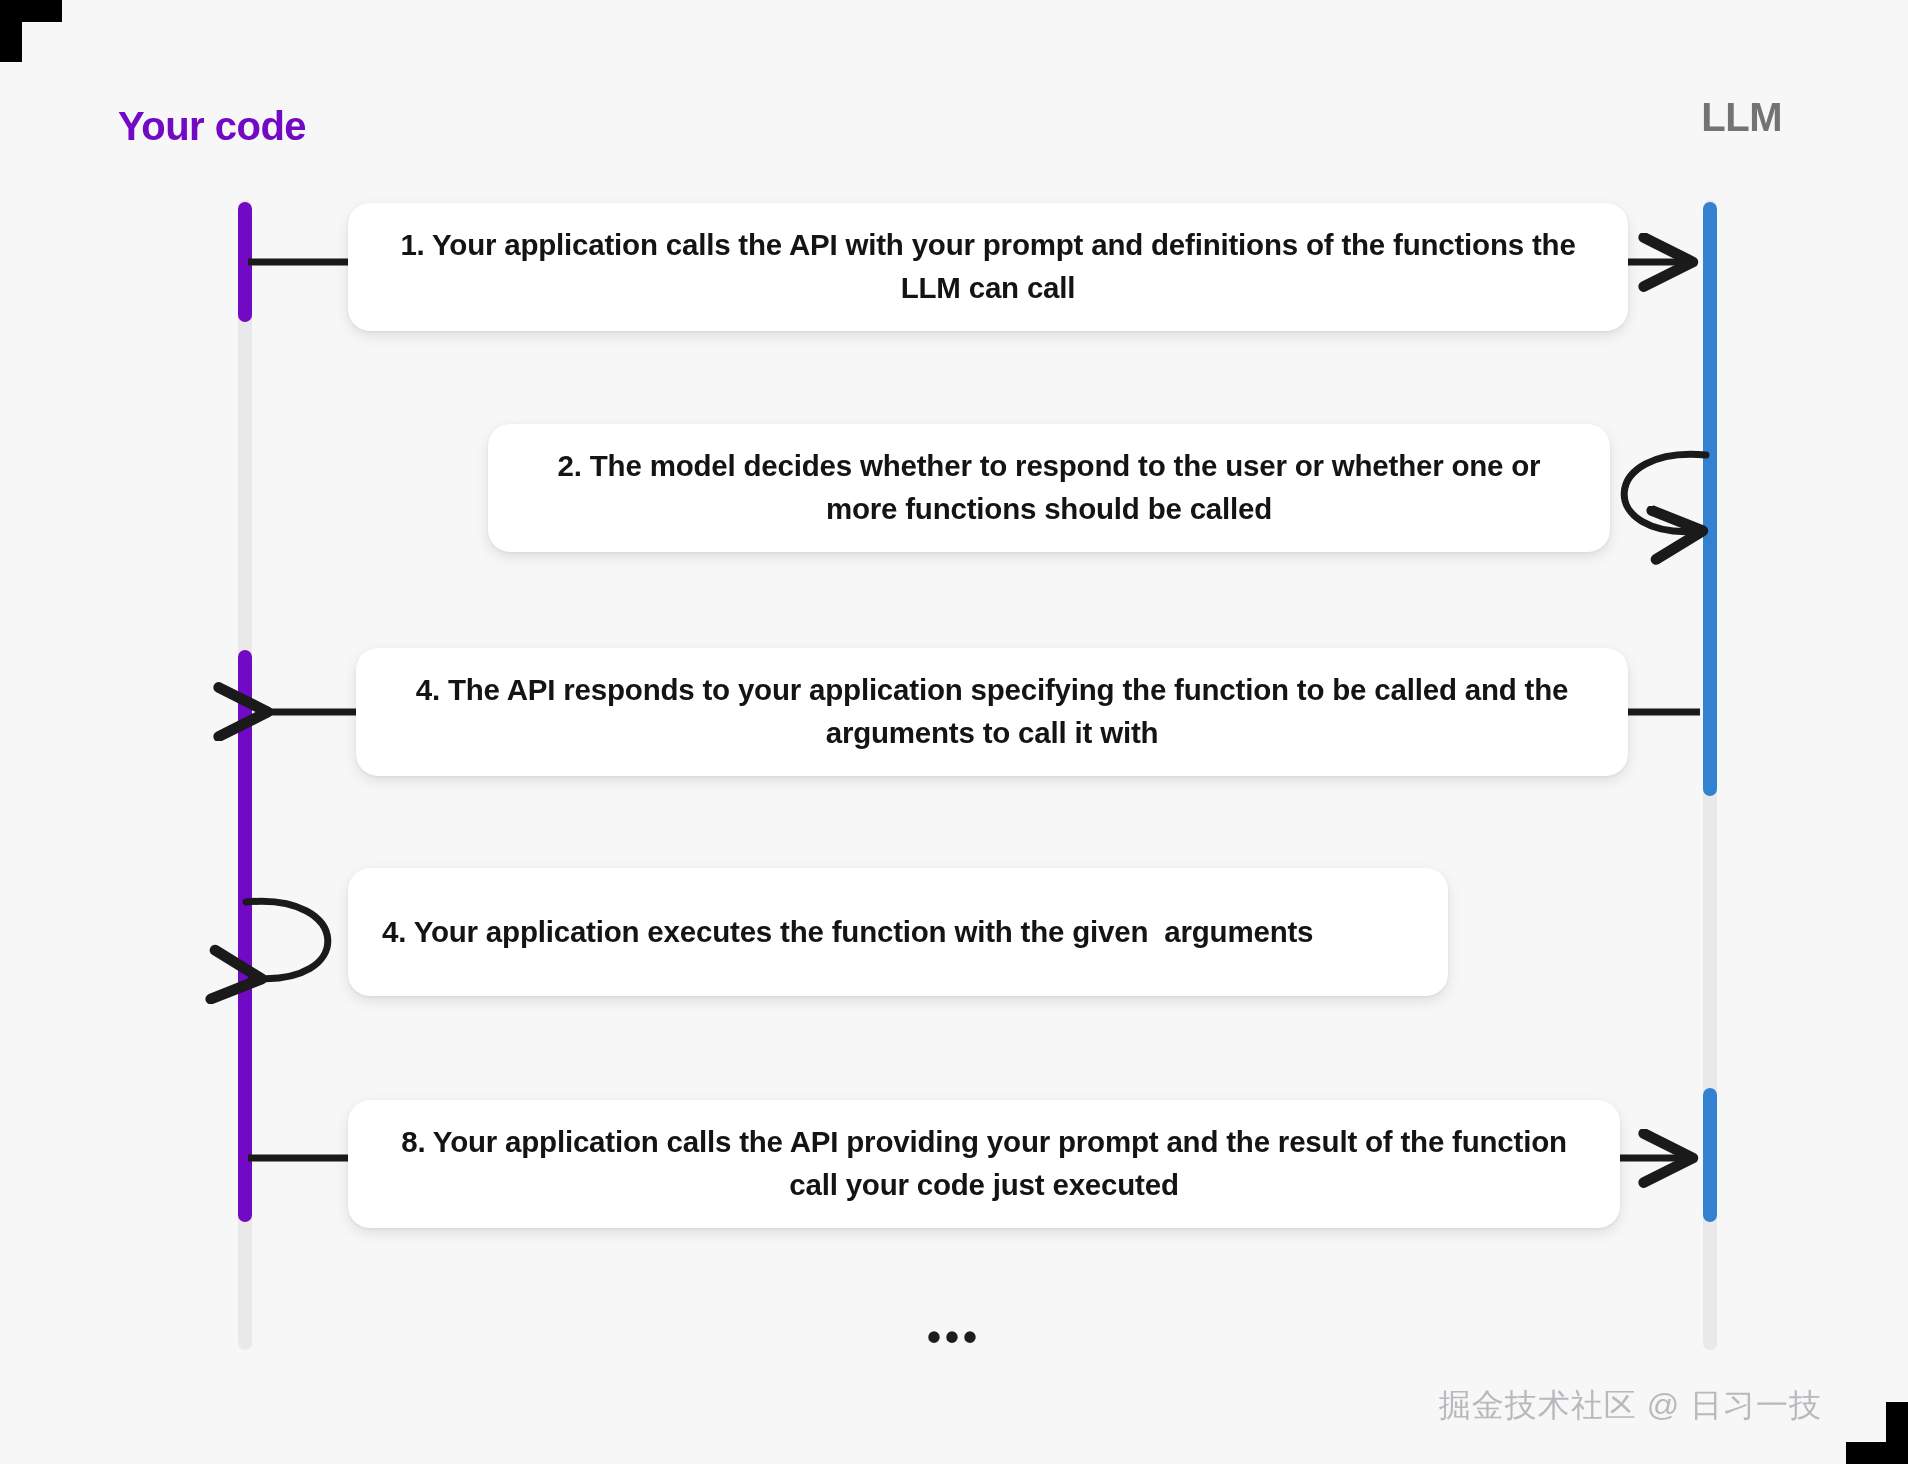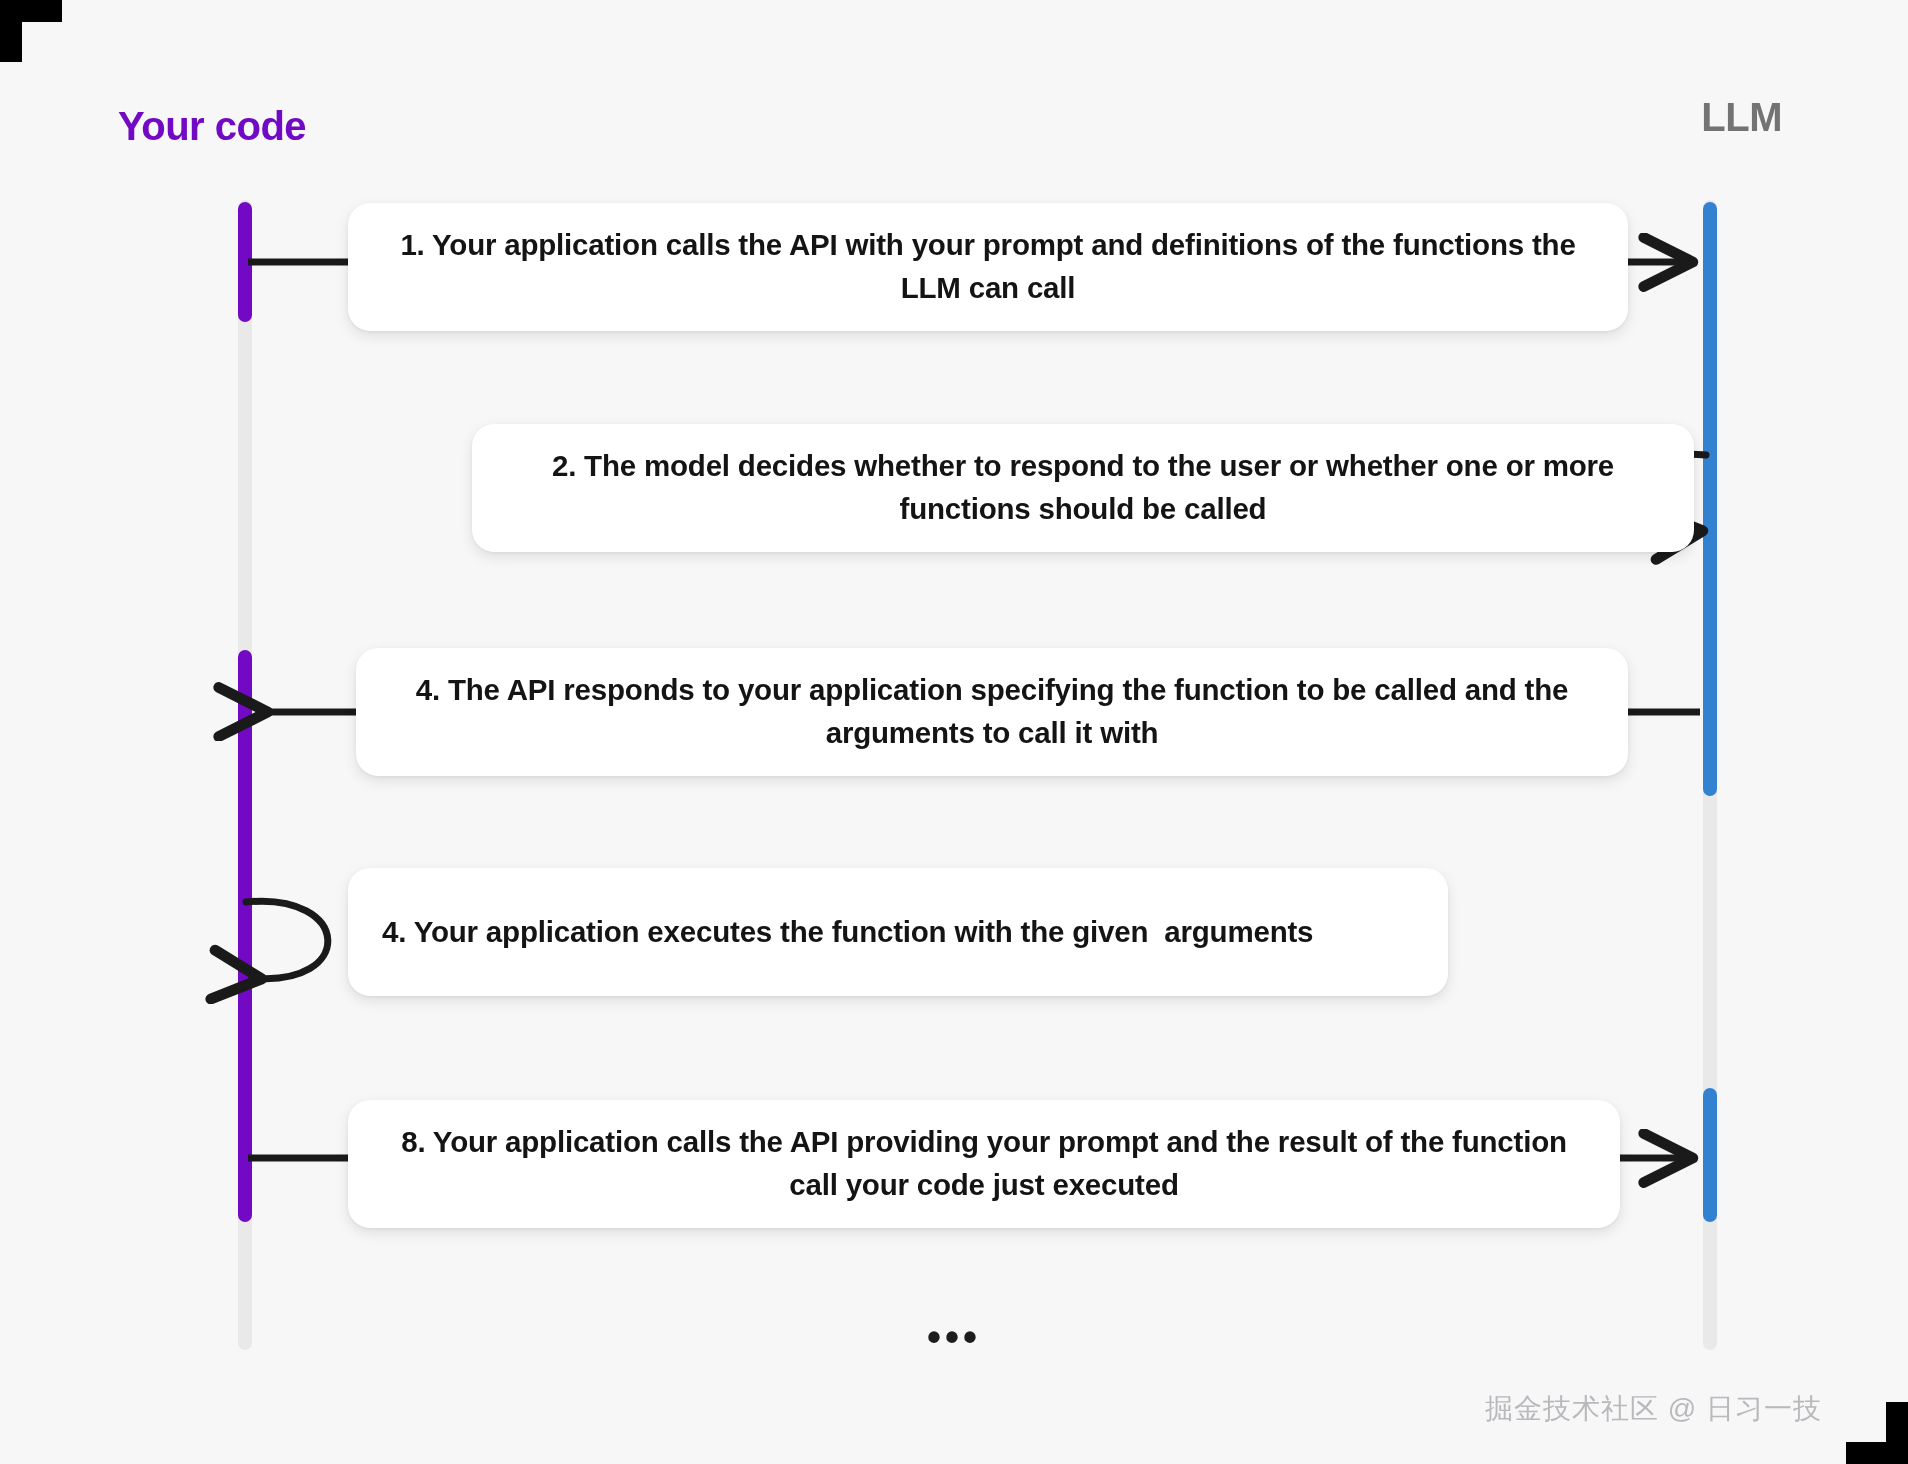--- a/index.html
+++ b/index.html
@@ -107,21 +107,21 @@
     color: #1d1d1f;
     letter-spacing: 4px;
     line-height: 1;
   }
 
   
   #watermark {
     position: absolute;
     right: 86px;
     bottom: 36px;
-    font-size: 28px;
+    font-size: 32px;
     color: #b9b9bd;
     white-space: nowrap;
     letter-spacing: 1px;
   }
 </style>
 </head>
 <body>
 
 <div id="stage">
 
@@ -158,21 +158,21 @@
 
     <path d="M246,902 C352,892 356,987 252,978" fill="none" stroke="#1a1a1a" stroke-width="7" stroke-linecap="round" marker-end="url(#arrowL)"></path>
 
     <line x1="248" y1="1158" x2="1690" y2="1158" stroke="#1a1a1a" stroke-width="7" stroke-linecap="butt" marker-end="url(#arrowR)"></line>
   </svg>
 
   <div class="msg-box" id="box-1" style="left:348px; top:203px; width:1280px; height:128px;">
     <span class="msg-text">1. Your application calls the API with your prompt and definitions of the functions the LLM can call</span>
   </div>
 
-  <div class="msg-box" id="box-2" style="left:472px; top:424px; width:1222px; height:128px;">
+  <div class="msg-box" id="box-2" style="left:488px; top:424px; width:1122px; height:128px;">
     <span class="msg-text">2. The model decides whether to respond to the user or whether one or more functions should be called</span>
   </div>
 
   <div class="msg-box" id="box-3" style="left:356px; top:648px; width:1272px; height:128px;">
     <span class="msg-text">4. The API responds to your application specifying the function to be called and the arguments to call it with</span>
   </div>
 
   <div class="msg-box" id="box-4" style="left:348px; top:868px; width:1100px; height:128px;">
     <span class="msg-text">4. Your application executes the function with the given  arguments</span>
   </div>

